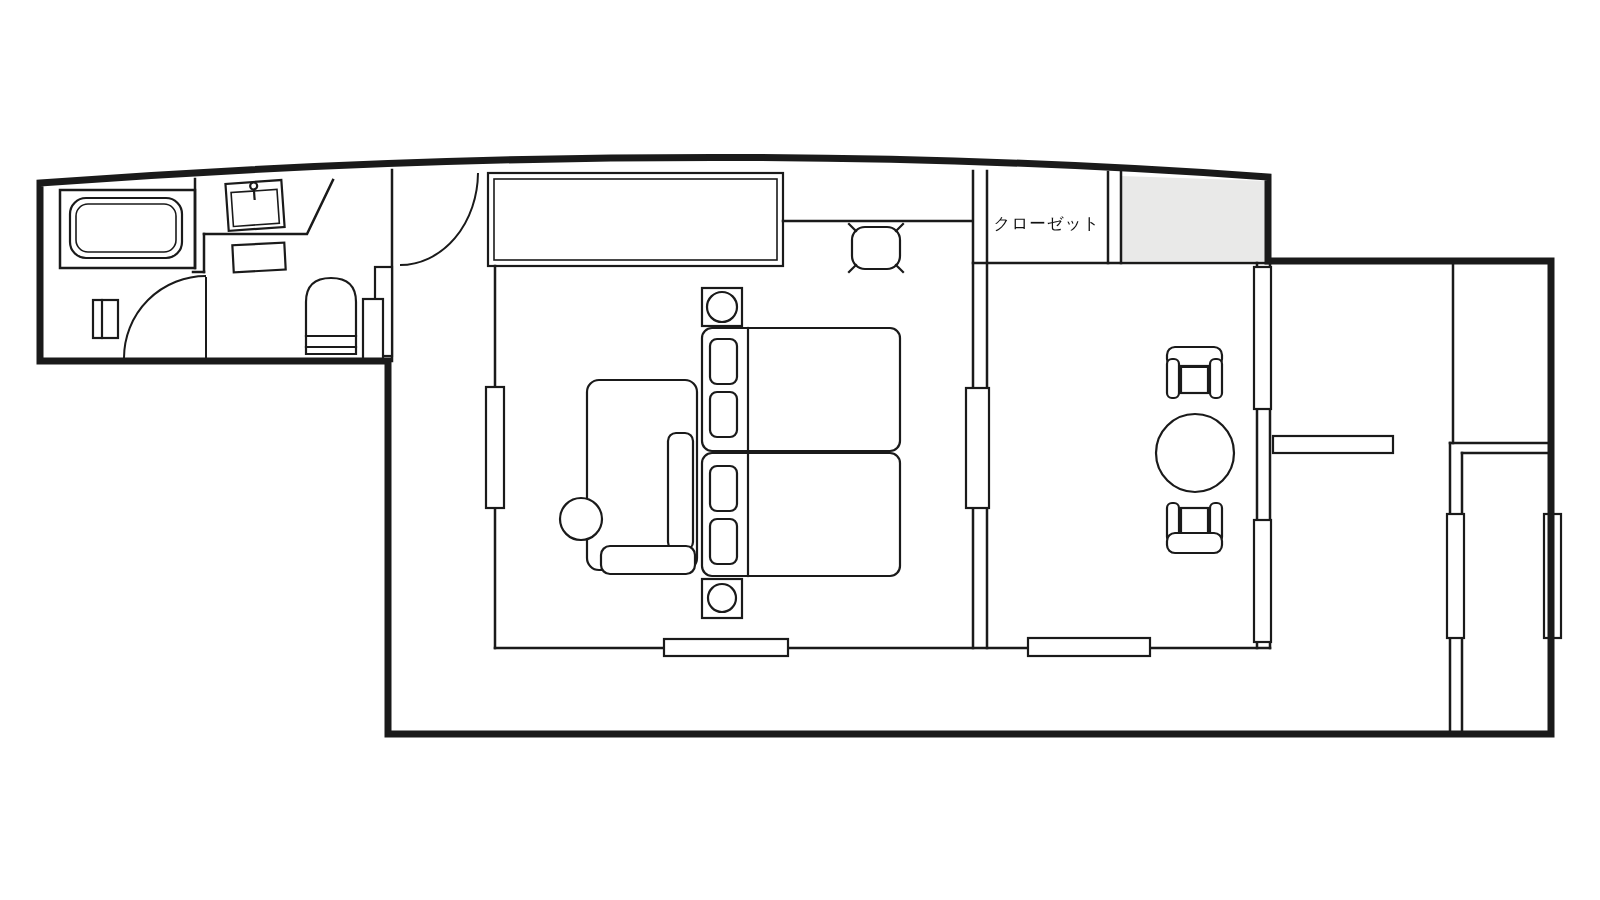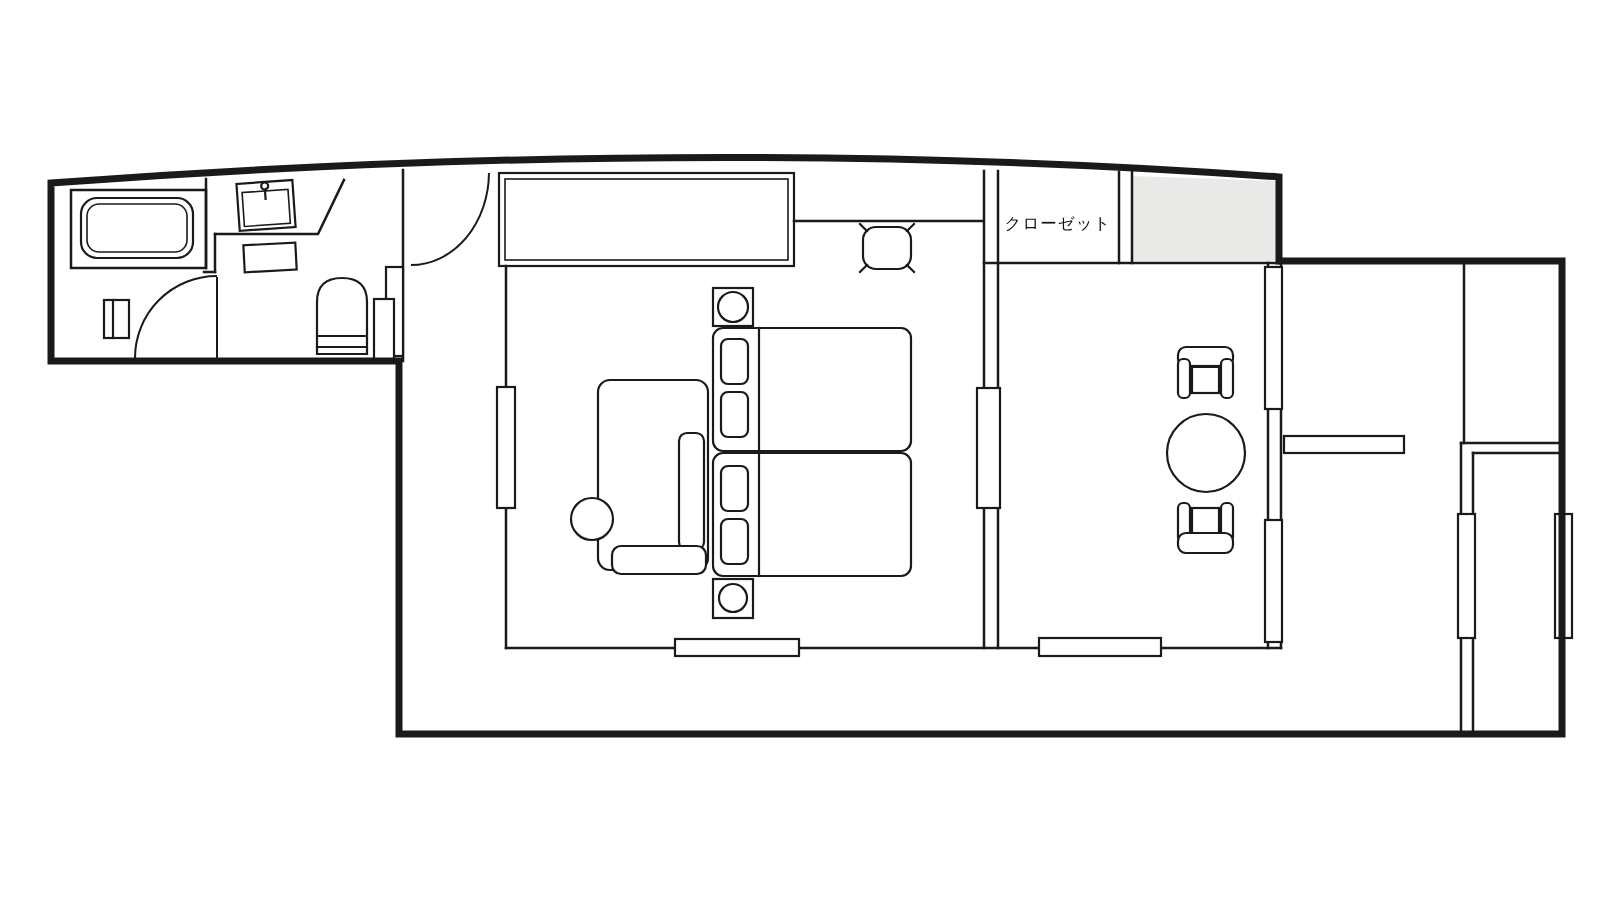--- a/index.html
+++ b/index.html
@@ -1,17 +1,17 @@
 <!DOCTYPE html>
 <html style="--line: #1a1a1a; --background: #ffffff; --shaft-fill: #e9e9e8;"><head>
 <meta charset="utf-8">
 <style>
   html,body{margin:0;padding:0;background:#fff;}
   #plan-wrap{position:relative;width:1370px;height:900px;background:var(--background,#fff);
-    font-family:"DejaVu Sans","Liberation Sans",sans-serif;padding-left:11px;}
+    font-family:"DejaVu Sans","Liberation Sans",sans-serif;}
   svg{display:block}
   .w-outer{stroke:var(--line,#1a1a1a);stroke-width:7;fill:none;stroke-linejoin:miter;}
   .w-thin{stroke:var(--line,#1a1a1a);stroke-width:2.5;fill:none;stroke-linecap:square;}
   .f{stroke:var(--line,#1a1a1a);stroke-width:2.2;fill:none;stroke-linecap:square;}
   .fw{stroke:var(--line,#1a1a1a);stroke-width:2.2;fill:#ffffff;stroke-linecap:square;}
   .f15{stroke:var(--line,#1a1a1a);stroke-width:1.6;fill:none;}
   .arc{stroke:var(--line,#1a1a1a);stroke-width:2;fill:none;}
   .shaft{fill:var(--shaft-fill,#e9e9e8);stroke:none;}
   .lbl{fill:#111;font-size:16.5px;letter-spacing:1px;}
 </style>

